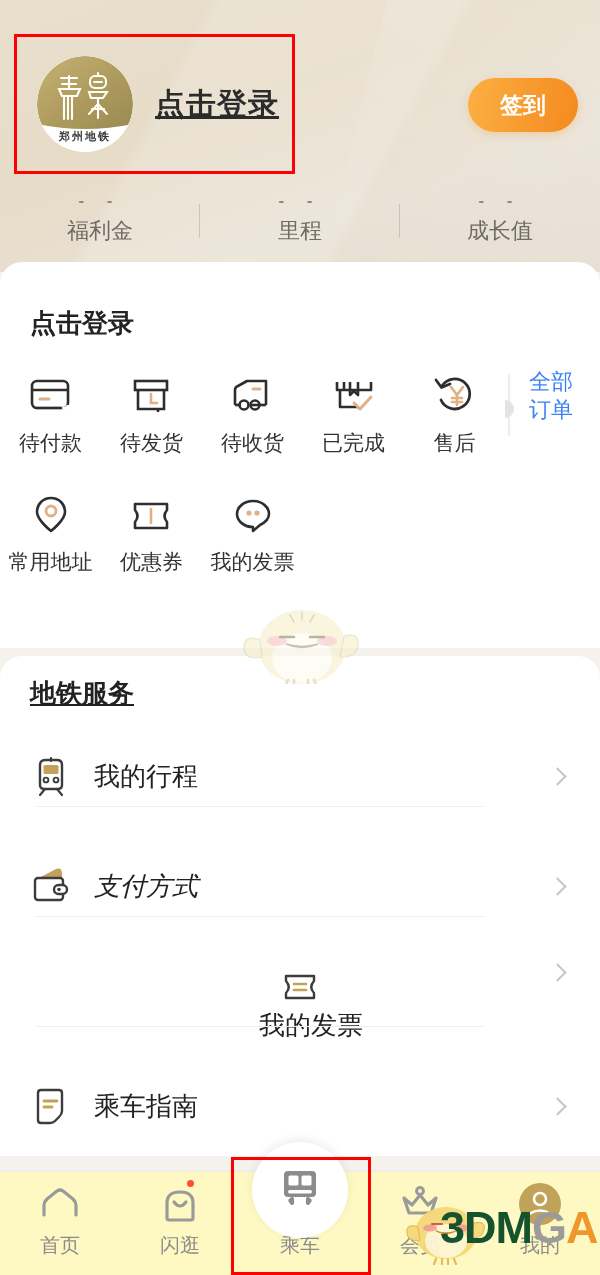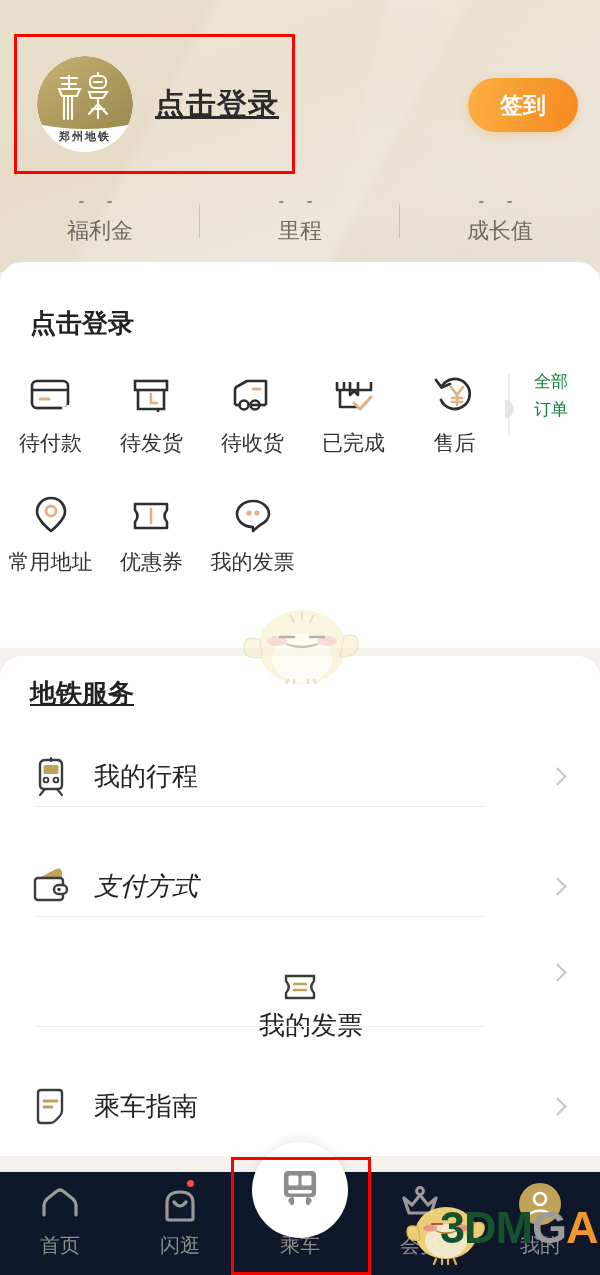--- a/index.html
+++ b/index.html
@@ -72,21 +72,21 @@
   .order-row { display:flex; }
   .order-cell {
     width:101px; display:flex; flex-direction:column; align-items:center;
     cursor:pointer; padding-top:10px;
   }
   .order-cell .ic { height:46px; display:flex; align-items:flex-end; justify-content:center; }
   .order-cell .lb { margin-top:13px; font-size:21px; color:#333333; white-space:nowrap; }
 
   .all-orders {
     position:absolute; right:16px; top:106px; width:66px;
-    font-size:17px; color:#15803d; line-height:28px; text-align:center; cursor:pointer;
+    font-size:22px; color:#3b82f6; line-height:28px; text-align:center; cursor:pointer;
   }
   .all-div { position:absolute; right:90px; top:112px; width:2px; height:62px; background:#ececec; border-radius:2px; }
   .all-knob { position:absolute; right:86px; top:138px; width:9px; height:18px; border-radius:0 9px 9px 0; background:#e4e4e4; }
 
   
   .mrow {
     position:absolute; left:30px; width:540px; height:60px;
     display:flex; align-items:center; cursor:pointer;
   }
   .mrow .mic { width:42px; height:42px; flex:0 0 auto; display:flex; align-items:center; justify-content:center; }
@@ -97,21 +97,21 @@
     transform:rotate(45deg);
   }
   .msep { position:absolute; left:36px; width:448px; height:1px; background:#eeeeee; }
 
   
   .mascot { position:absolute; z-index:30; pointer-events:none; }
 
   
   .tabbar {
     position:absolute; left:0; bottom:0; width:600px; height:103px;
-    background:#0f172a; display:flex; z-index:20;
+    background:#fef9c3; display:flex; z-index:20;
     box-shadow:0 -1px 3px rgba(0,0,0,0.04);
   }
   .tab { flex:1; display:flex; flex-direction:column; align-items:center; justify-content:flex-end;
     padding-bottom:16px; cursor:pointer; position:relative; }
   .tab .ti { height:46px; display:flex; align-items:center; justify-content:center; }
   .tab .tl { font-size:20px; color:#8c8c8c; margin-top:5px; }
   .tab-center { position:relative;text-align:right; }
   .tab-center .bump {
     position:absolute; left:50%; top:-30px; transform:translateX(-50%);
     width:96px; height:96px; border-radius:50%; background:#ffffff;

